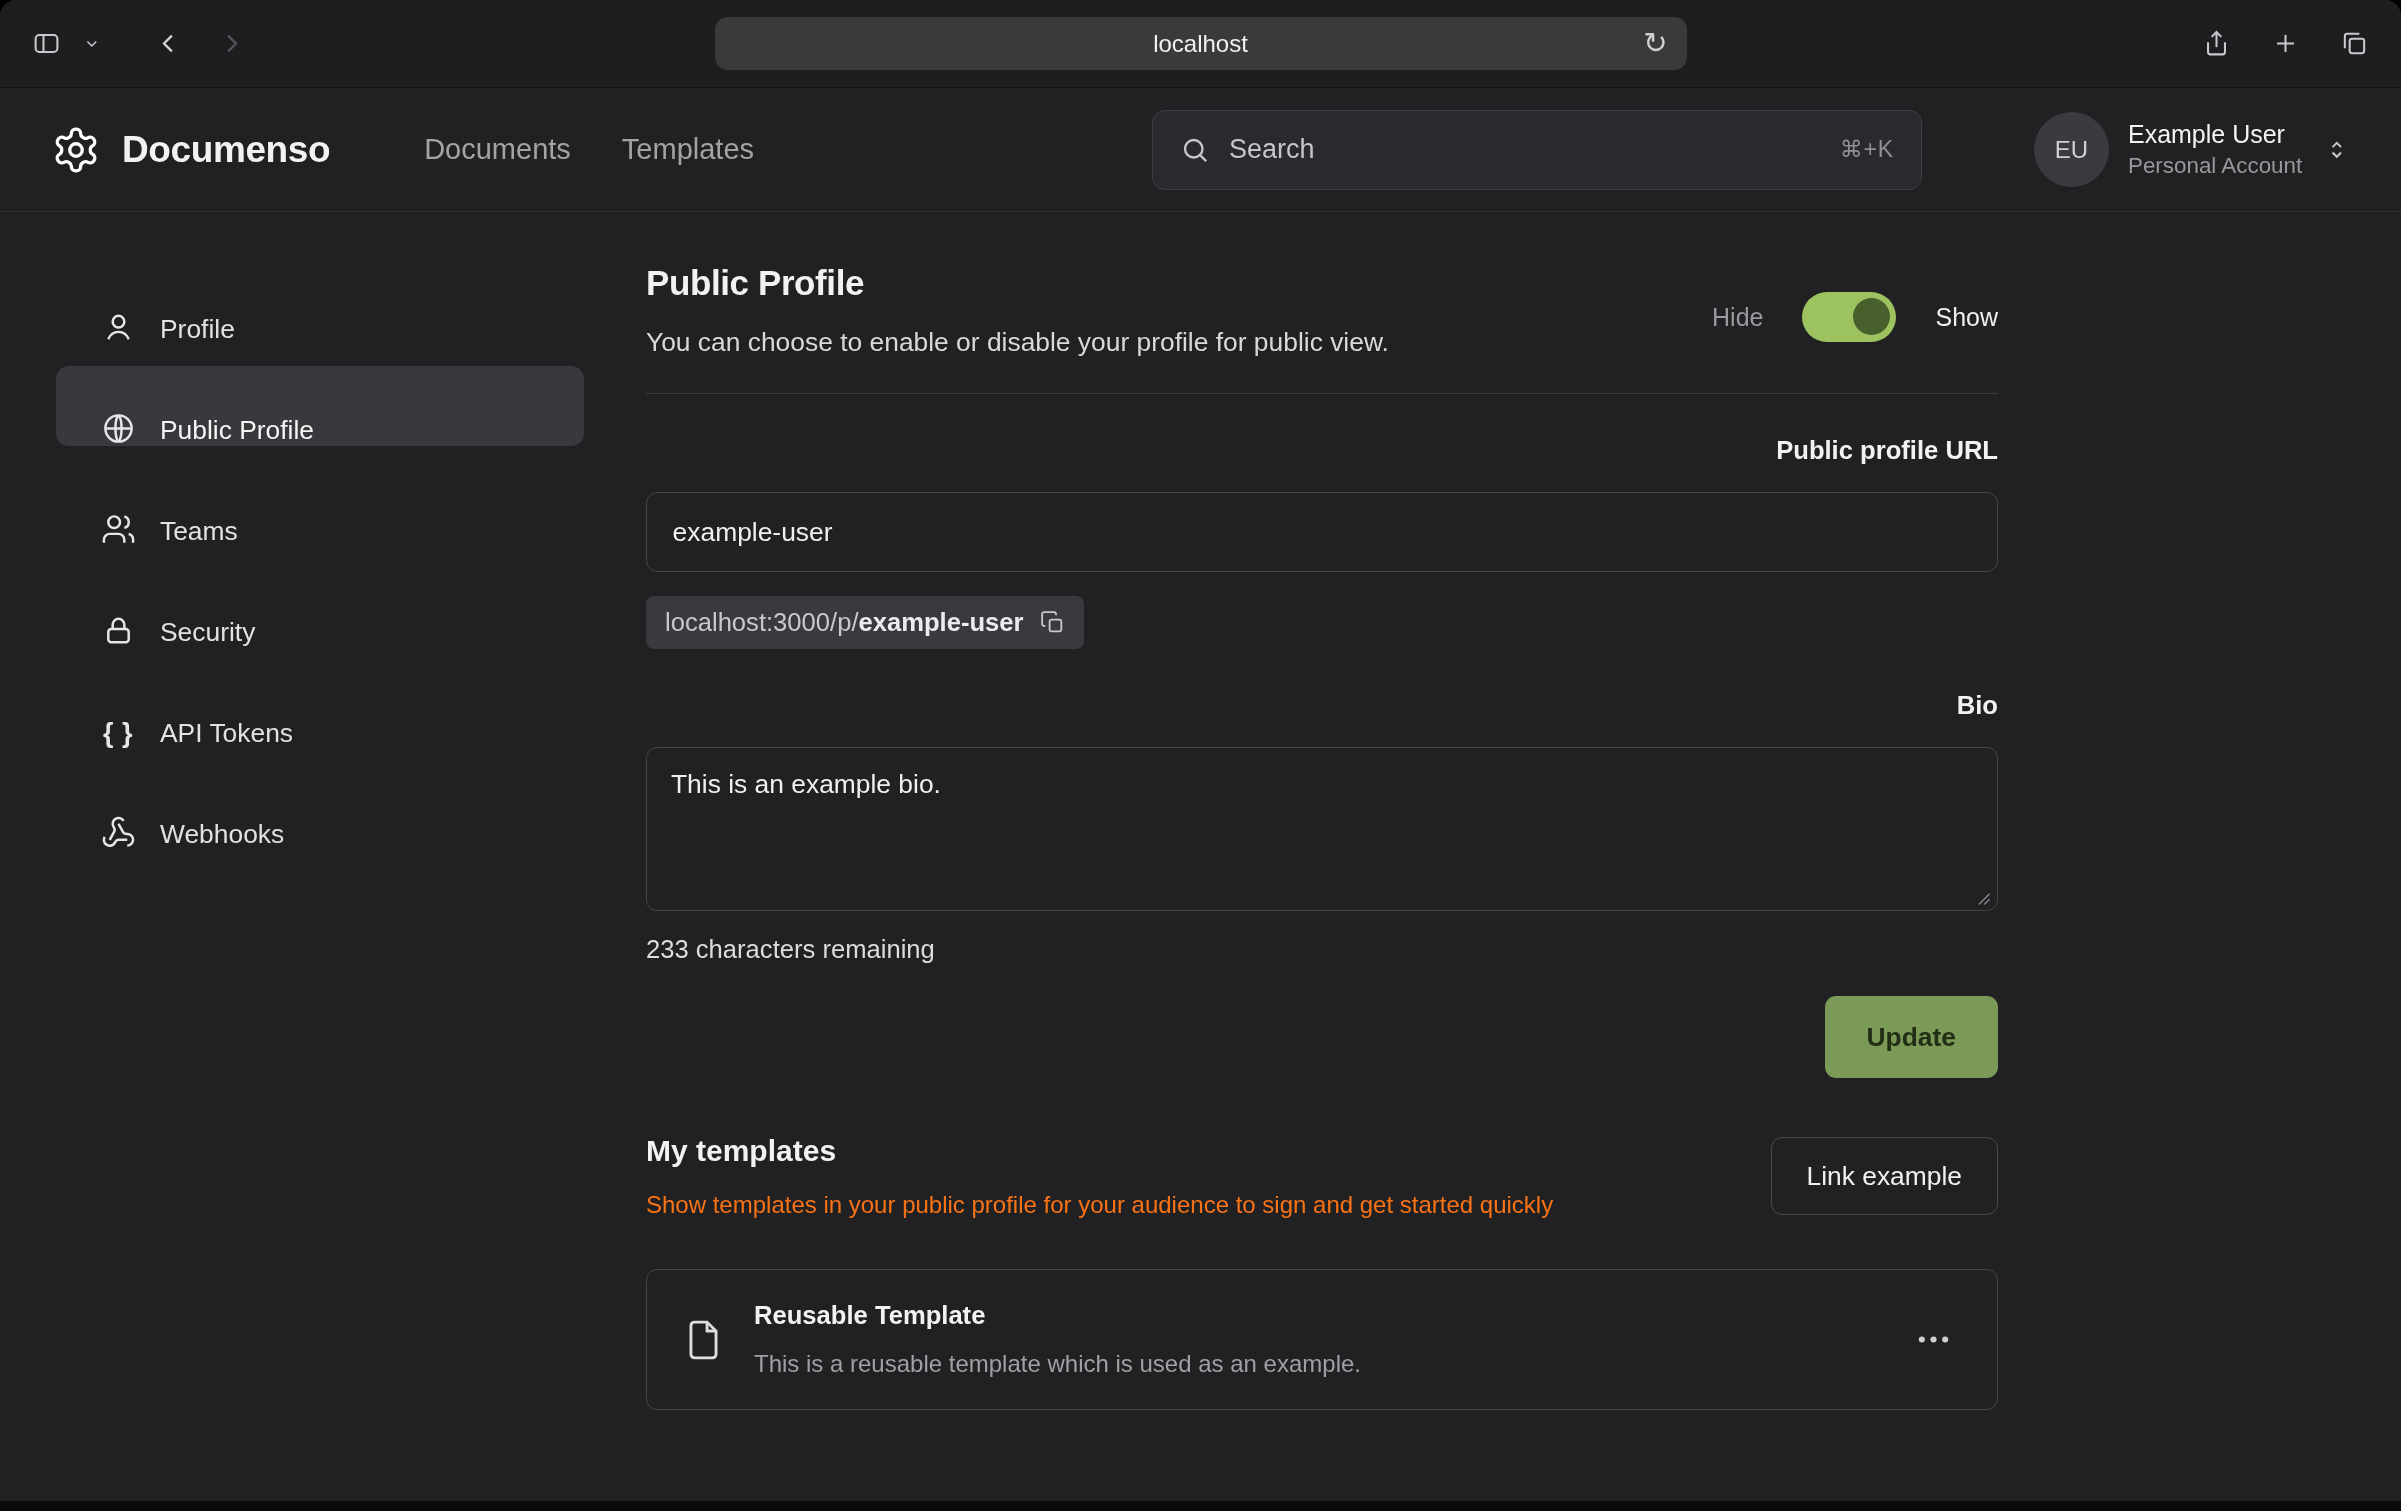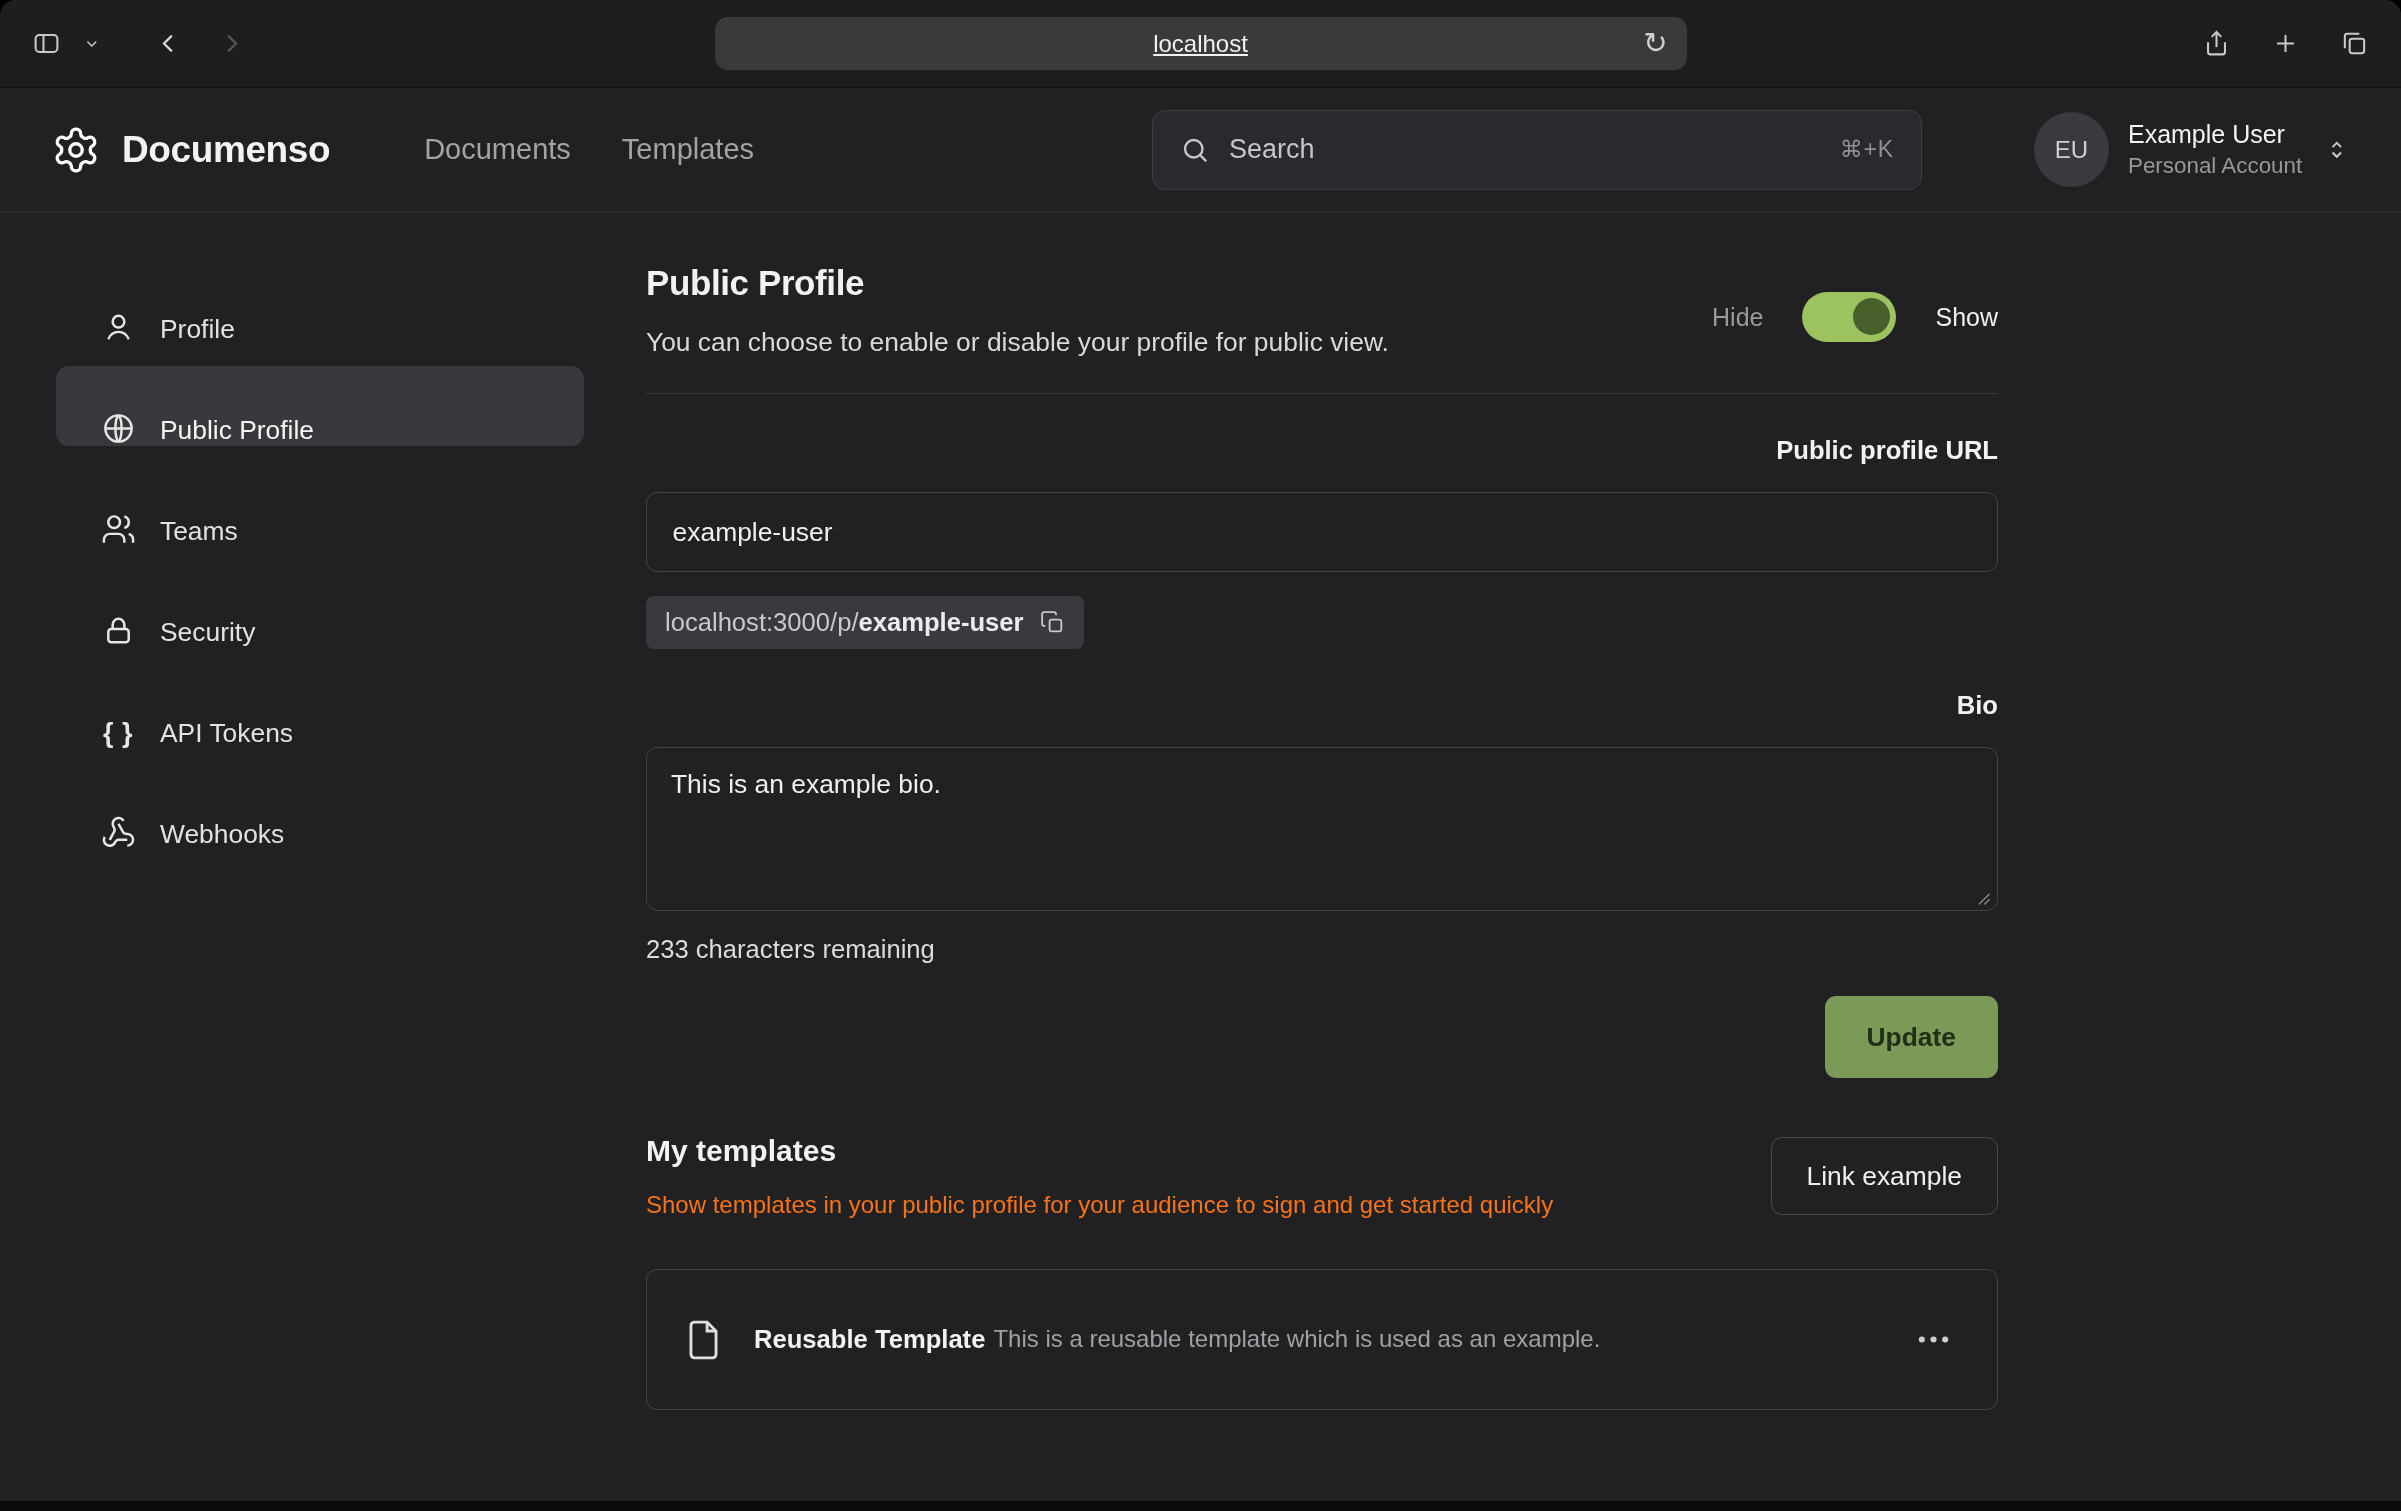--- a/index.html
+++ b/index.html
@@ -17,21 +17,21 @@
 
   
   .chrome {
     height:88px; background:#1e1e20; display:flex; align-items:center;
     padding:0 24px; flex-shrink:0; border-bottom:0.8px solid #111;
   }
   .chrome-left { display:flex; align-items:center; gap:6.4px; width:496px; }
   .chrome-btn { background:none; border:none; color:#c9c9cd; cursor:pointer; padding:8px; display:flex; align-items:center; }
   .chrome-btn.dim { color:#55555a; }
   .chrome-btn.bright { color:#d6d6d8; }
-  .chrome-center { flex:1; display:flex; justify-content:center;text-decoration:underline; }
+  .chrome-center { flex:1; display:flex; justify-content:center; }
   .url-pill {
     width:972px; height:53px; background:#3a3a3c; border-radius:12.8px;
     display:flex; align-items:center; justify-content:center; position:relative;
   }
   .url-text { font-size:24px; color:#f0f0f1; }
   .reload { position:absolute; right:19px; font-size:29px; color:#cfcfd2; line-height:1; cursor:pointer; }
   .chrome-right { display:flex; align-items:center; gap:24px; width:496px; justify-content:flex-end; }
 
   
   .app-header {
@@ -131,21 +131,21 @@
     height:78px; padding:0 35px; border-radius:11.2px; border:1.6px solid #4a4a4e;
     background:transparent; color:#f0f0f1; font-size:26.4px; font-weight:500;
     font-family:inherit; cursor:pointer; margin-top:3.2px;
   }
 
   .tpl-card {
     margin-top:48px; height:141px; border:1.6px solid #454549; border-radius:11.2px;
     display:flex; align-items:center; padding:0 35px; gap:29px;
   }
   .file-icon { color:#dedee0; flex-shrink:0; }
-  .tpl-card-text { display:flex; flex-direction:row; gap:8px; }
+  .tpl-card-text { display:flex; flex-direction:column; gap:20px; }
   .tpl-card-title { font-size:25.6px; font-weight:600; color:#f2f2f3; }
   .tpl-card-sub { font-size:24px; color:#9fa0a3; }
   .more-btn { margin-left:auto; background:none; border:none; color:#cfcfd2; cursor:pointer; padding:11.2px; display:flex; }
 
   .bottom-edge { position:absolute; left:0; right:0; bottom:0; height:11.2px; background:#0b0b0d; }
 </style>
 </head>
 <body>
 
 <div class="screen">

